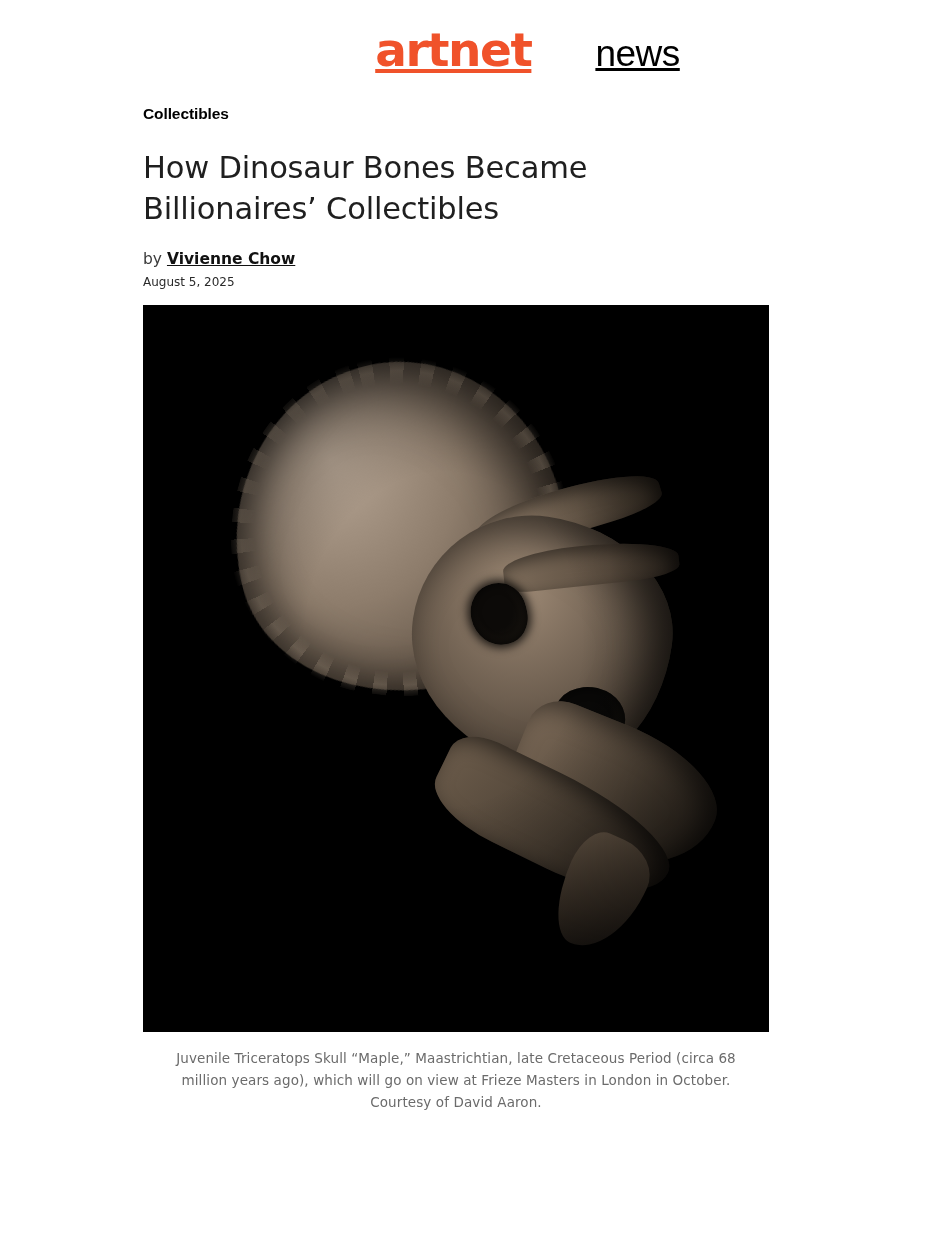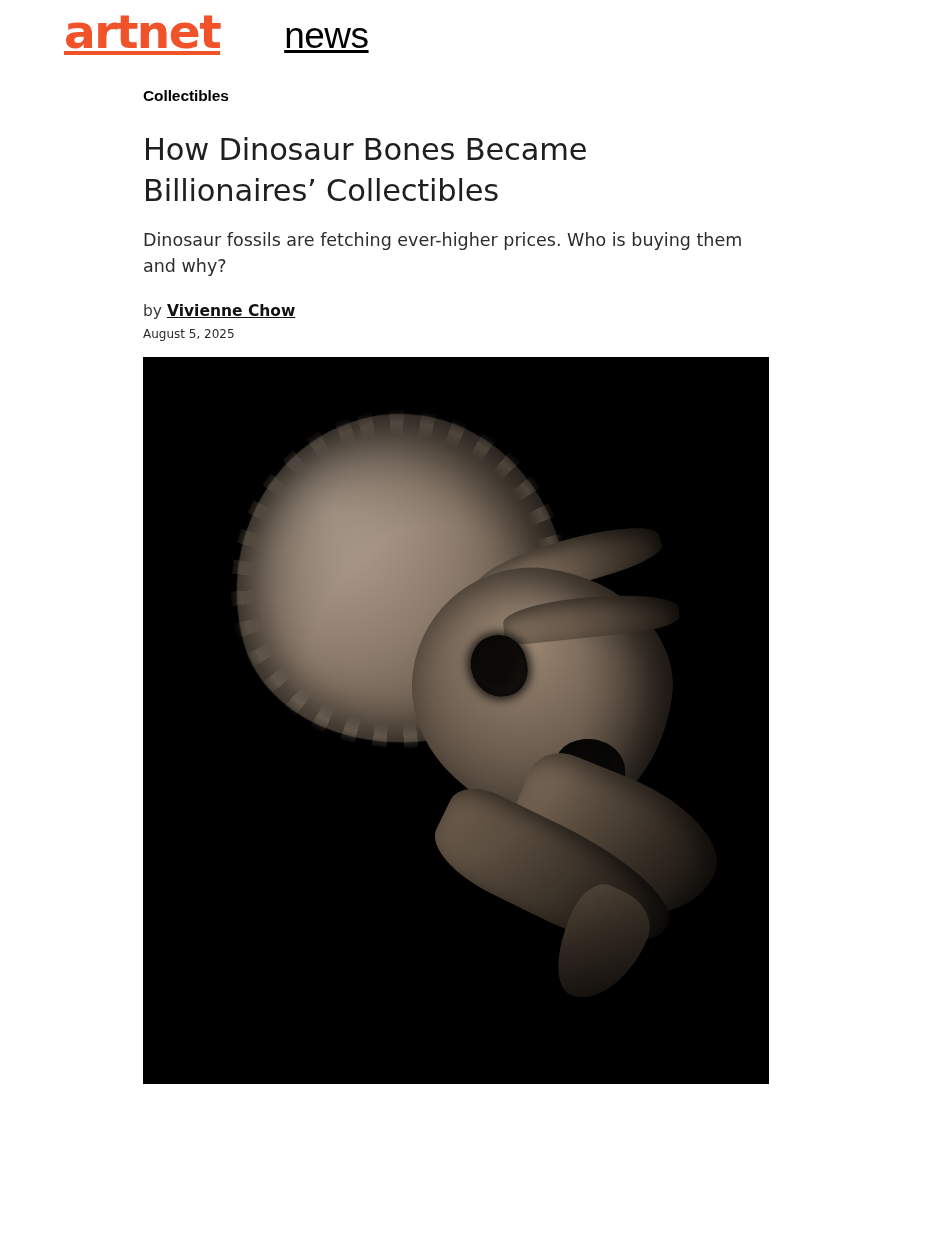--- a/index.html
+++ b/index.html
@@ -16,24 +16,25 @@
     overflow: hidden;
   }
   .page {
     width: 941px;
     height: 1236px;
     position: relative;
     background: #ffffff;
   }
   
   .masthead {
-    padding: 8px 0 0 0;
-    margin-left: 64px;
+    padding: 26px 0 0 0;
+    margin-left: 114px;
     display: flex;
     align-items: baseline;
+    justify-content: center;
   }
   .logo-artnet {
     font-family: "DejaVu Sans", sans-serif;
     font-weight: 700;
     font-size: 47px;
     letter-spacing: -1.5px;
     line-height: 1;
     color: #f0522a;
   }
   .logo-news {
@@ -257,21 +258,20 @@
     <a class="logo-artnet" href="#">artnet</a>
     <a class="logo-news" href="#">news</a>
   </header>
 
   <main class="article">
 
     <a class="category" href="#">Collectibles</a>
 
     <h1 class="headline">How Dinosaur Bones Became Billionaires’ Collectibles</h1>
 
-    <p class="dek">Dinosaur fossils are fetching ever-higher prices. Who is buying them and why?</p>
 
     <p class="byline">
       <span class="by-label">by</span>
       <a class="author" href="#">Vivienne Chow</a>
     </p>
 
     <p class="pubdate">August 5, 2025</p>
 
     <figure class="hero">
       <div class="hero-image" aria-label="Juvenile Triceratops skull photographed against a black background">
@@ -282,16 +282,17 @@
           <div class="face"></div>
           <div class="horn-brow-right"></div>
           <div class="eye-socket"></div>
           <div class="nostril"></div>
           <div class="beak"></div>
           <div class="jaw"></div>
           <div class="jaw-tip"></div>
         </div>
         <div class="vignette"></div>
       </div>
+      <figcaption class="caption">Juvenile Triceratops Skull “Maple,” Maastrichtian, late Cretaceous Period (circa 68 million years ago), which will go on view at Frieze Masters in London in October. Courtesy of David Aaron.</figcaption>
     </figure>
 
   </main>
 </div>
 
 </body></html>

